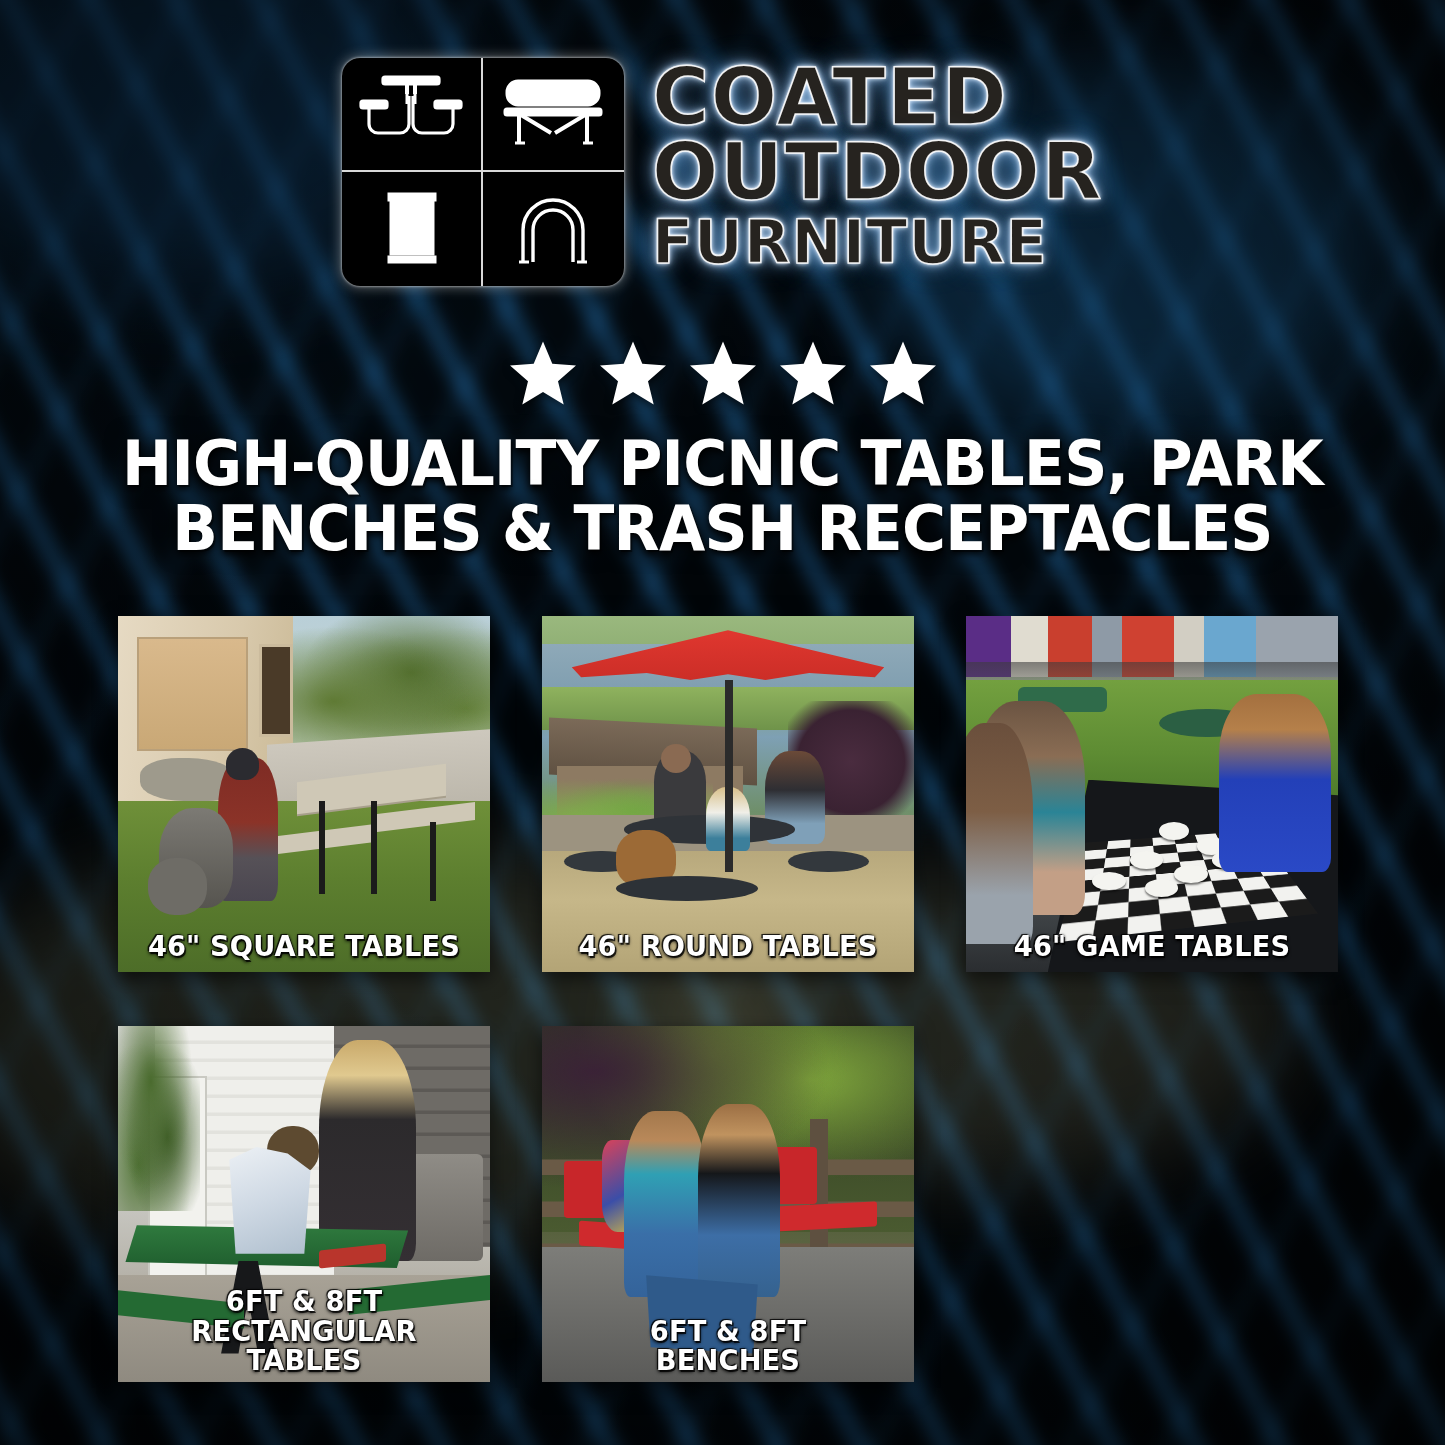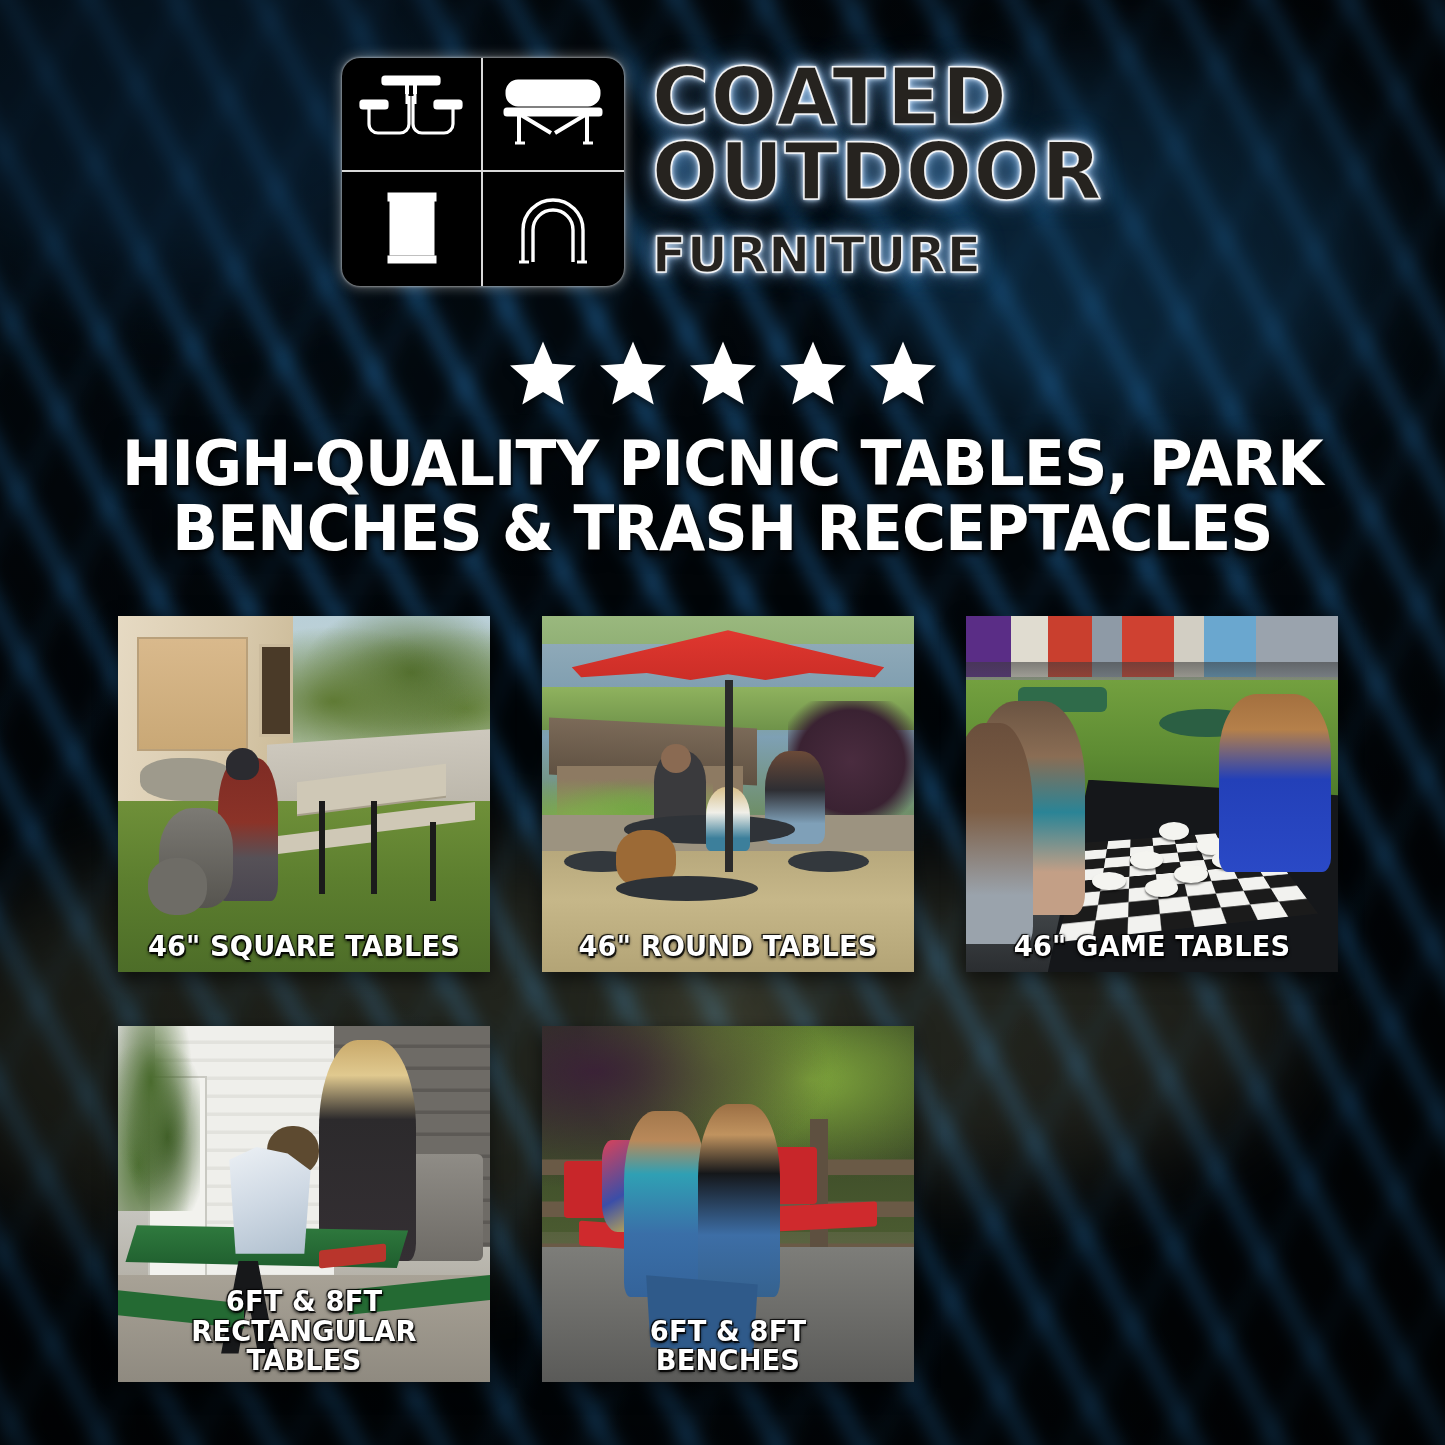--- a/index.html
+++ b/index.html
@@ -62,21 +62,21 @@
     font-family:"DejaVu Sans", sans-serif;
     font-weight:700;letter-spacing:.02em;
     color:#26231f;line-height:.96;
     text-shadow:
       0 0 2px #ffffff, 0 0 4px #e8f2ff, 0 0 9px rgba(190,220,255,.95),
       0 0 18px rgba(140,190,240,.7), 0 0 30px rgba(90,150,210,.45);
     -webkit-text-stroke:1.5px rgba(255,255,255,.9);
   }
   .brand-1{font-size:78px;}
   .brand-2{font-size:78px;}
-  .brand-3{font-size:50px;margin-top:21px;}
+  .brand-3{font-size:60px;margin-top:4px;}
 
   
   .stars{position:absolute;left:0;right:0;top:338px;display:flex;justify-content:center;gap:16px;}
   .star{width:74px;height:72px;}
   .star svg{display:block;filter:drop-shadow(0 2px 4px rgba(0,0,0,.65));}
 
   
   .headline{
     position:absolute;left:60px;right:60px;top:432px;text-align:center;
     font-family:"DejaVu Sans", sans-serif;

